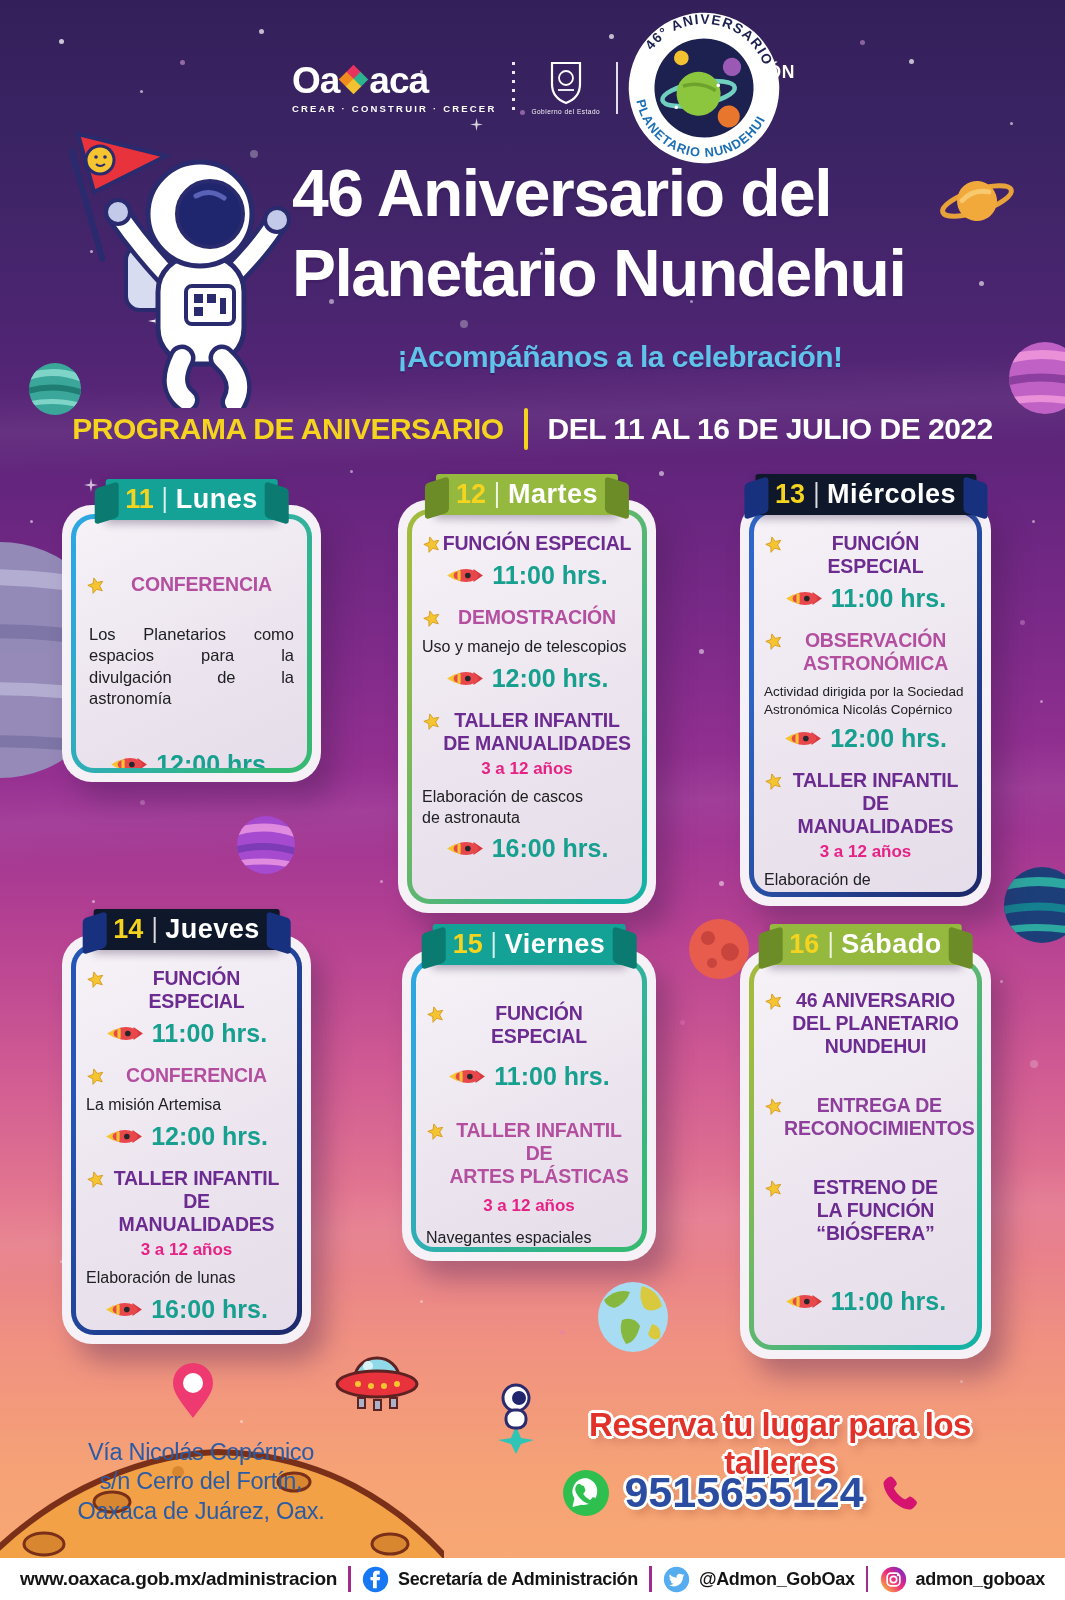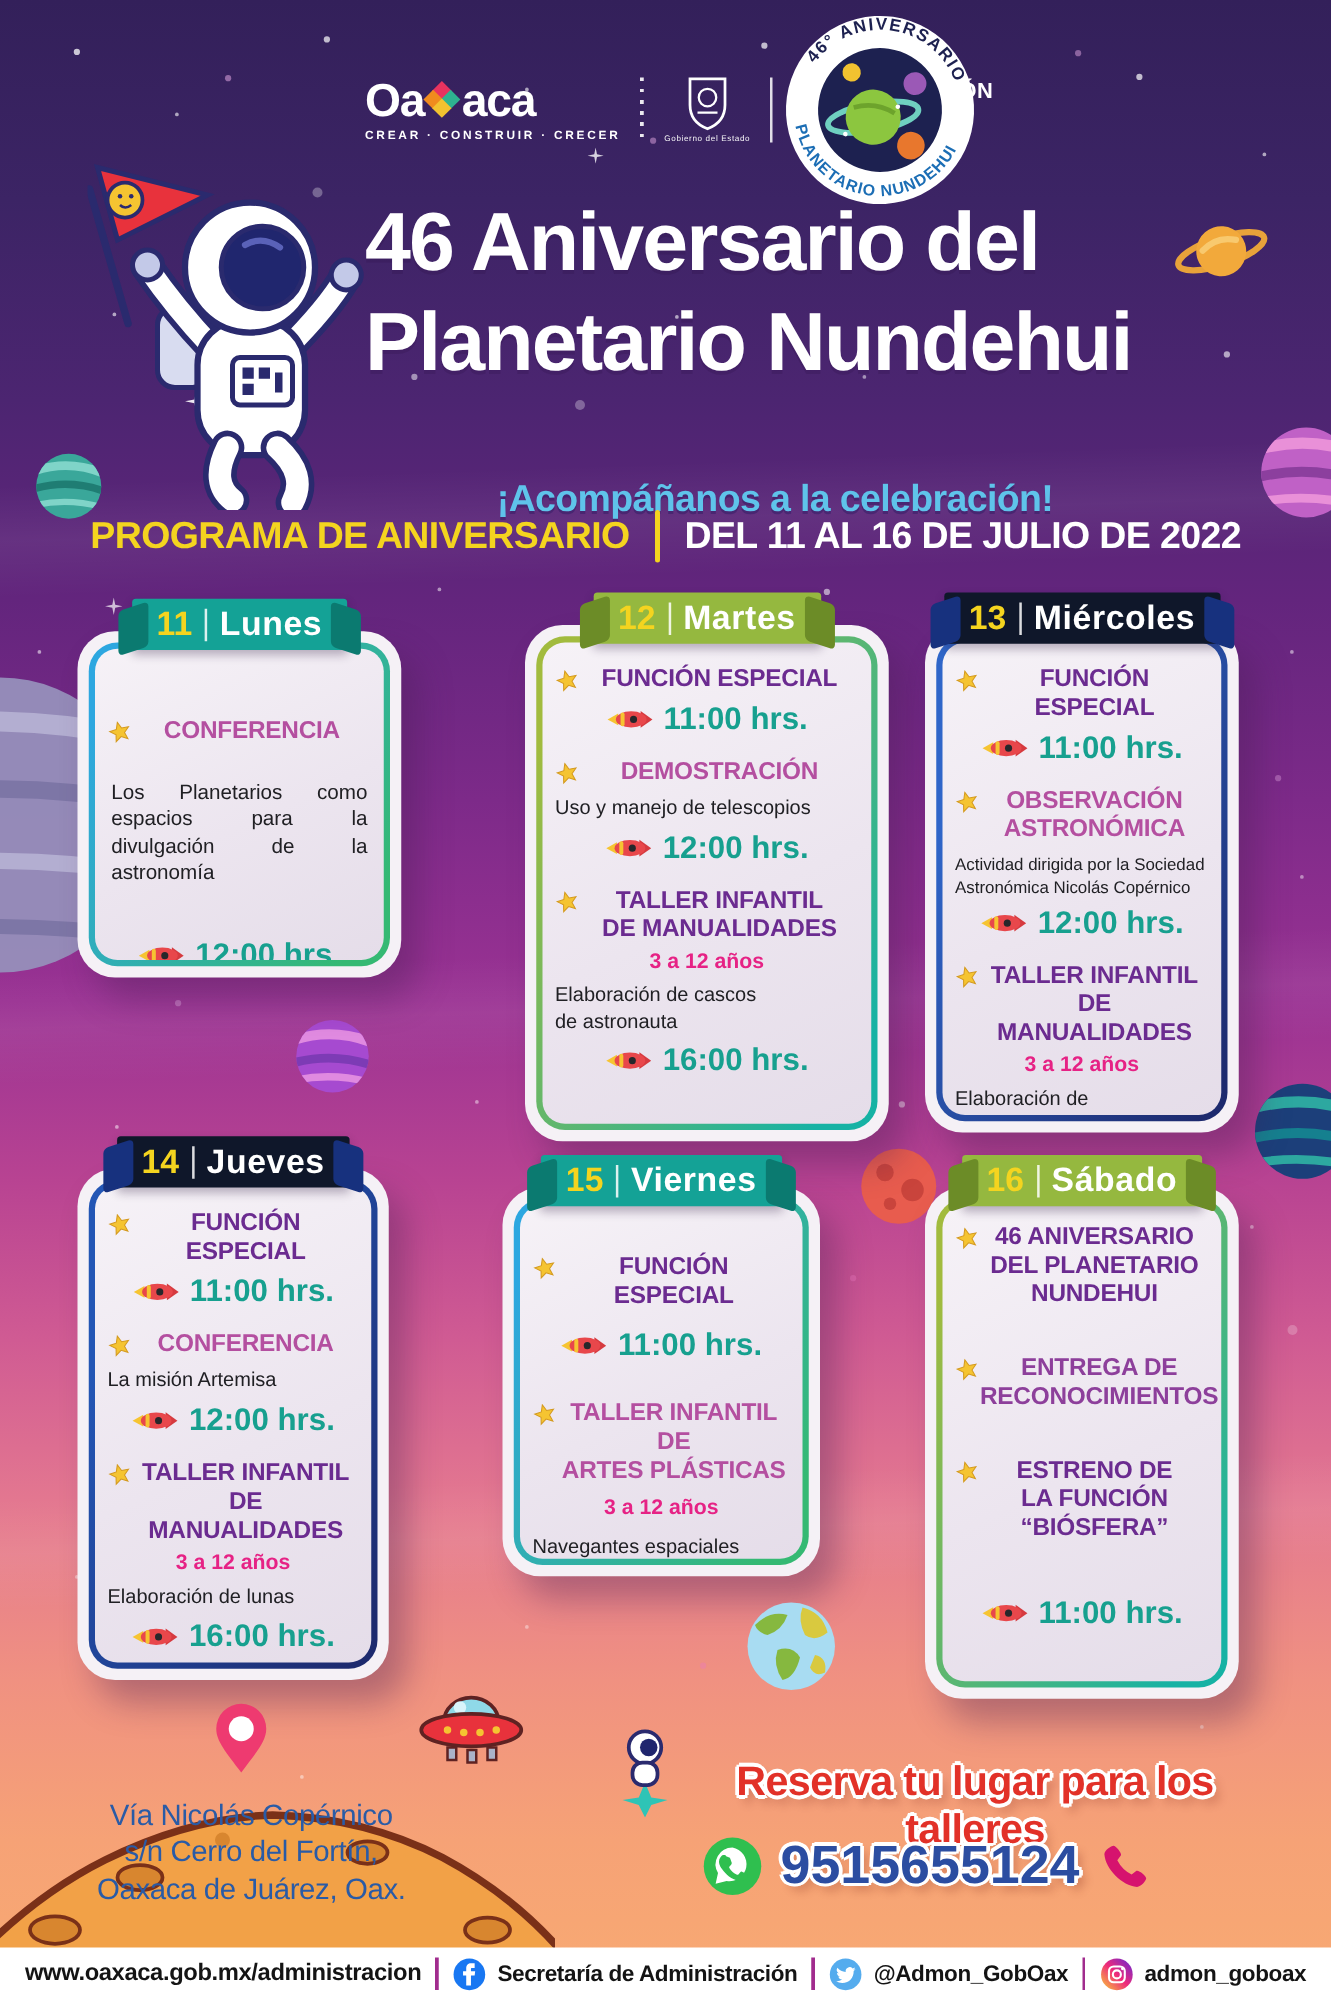--- a/index.html
+++ b/index.html
@@ -66,33 +66,33 @@
   .badge{position:absolute;left:626px;top:10px;width:156px;height:156px;transform:rotate(8deg);}
 
   .astronaut{position:absolute;left:70px;top:118px;width:230px;height:290px;}
 
   .main-title{position:absolute;left:292px;top:160px;width:700px;color:#fff;font-weight:bold;
     letter-spacing:-1.5px;line-height:1.0;text-shadow:0 3px 0 rgba(40,10,60,.18);}
   .main-title .t1{font-size:66px;}
   .main-title .t2{font-size:66px;margin-top:14px;}
   .saturn-title{position:absolute;left:938px;top:168px;width:78px;height:66px;}
   .subtitle{position:absolute;left:300px;top:340px;width:640px;text-align:center;color:#5fc3ea;
-    font-weight:bold;font-size:30px;letter-spacing:-0.5px;text-shadow:0 2px 0 rgba(30,20,90,.35);margin-top:43px;}
+    font-weight:bold;font-size:30px;letter-spacing:-0.5px;text-shadow:0 2px 0 rgba(30,20,90,.35);}
 
   .program-bar{position:absolute;left:0;top:408px;width:100%;display:flex;justify-content:center;
     align-items:center;gap:20px;}
   .program-label{color:#f4d41f;font-weight:bold;font-size:30px;letter-spacing:-0.5px;}
   .program-sep{width:4px;height:42px;background:#f4d41f;border-radius:2px;}
   .program-dates{color:#fff;font-weight:bold;font-size:30px;letter-spacing:-0.5px;}
 
   
   .day-card{position:absolute;border-radius:30px;background:#f5f1f6;padding:9px;
     box-shadow:14px 18px 26px rgba(70,30,80,.35);}
   .card-11{left:62px;top:505px;width:259px;height:277px;}
-  .card-12{left:420px;top:500px;width:291px;height:413px;}
+  .card-12{left:398px;top:500px;width:258px;height:413px;}
   .card-13{left:740px;top:500px;width:251px;height:406px;}
   .card-14{left:62px;top:935px;width:249px;height:409px;}
   .card-15{left:402px;top:950px;width:254px;height:311px;}
   .card-16{left:740px;top:950px;width:251px;height:409px;}
   .card-border{width:100%;height:100%;border-radius:23px;padding:5px;}
   .card-11 .card-border,.card-15 .card-border{background:linear-gradient(120deg,#2da7e0 10%,#35b973 90%);}
   .card-12 .card-border,.card-16 .card-border{background:linear-gradient(120deg,#a2bb3e 10%,#16b2a4 90%);}
   .card-13 .card-border{background:linear-gradient(120deg,#2f66c9 20%,#1d2a6e 95%);}
   .card-14 .card-border{background:linear-gradient(120deg,#2356b5 20%,#1d2a6e 95%);}
   .card-content{width:100%;height:100%;border-radius:18px;overflow:hidden;
@@ -131,21 +131,21 @@
   .card-11 .item-event{margin-top:48px;}
   .card-11 .item-desc{margin-top:28px;text-align:justify;font-size:16.5px;padding:0 3px;}
   .card-11 .item-time{margin-top:40px;}
   .card-12 .item-event:first-child,.card-13 .item-event:first-child,.card-14 .item-event:first-child{margin-top:12px;}
   .card-15 .item-event{margin-top:28px;}
   .card-15 .item-event:first-child{margin-top:32px;}
   .card-15 .item-age{margin-top:8px;}
   .card-15 .item-desc{margin-top:12px;}
   .card-15 .item-time{margin-top:14px;}
   .card-16 .item-event{margin-top:36px;}
-  .card-16 .item-event:first-child{margin-top:8px;}
+  .card-16 .item-event:first-child{margin-top:19px;}
   .card-16 .item-time{margin-top:42px;}
 
   
   .moon{position:absolute;left:-8px;top:1392px;width:452px;height:196px;}
   .pin{position:absolute;left:170px;top:1362px;width:46px;height:58px;}
   .address{position:absolute;left:40px;top:1438px;width:322px;text-align:center;color:#2a5ba6;
     font-weight:normal;font-size:23.5px;line-height:1.25;white-space:pre-line;letter-spacing:-0.3px;}
   .ufo{position:absolute;left:330px;top:1348px;width:94px;height:70px;}
   .earth{position:absolute;left:596px;top:1280px;width:74px;height:74px;}
   .mini-astro{position:absolute;left:488px;top:1382px;width:56px;height:72px;}

